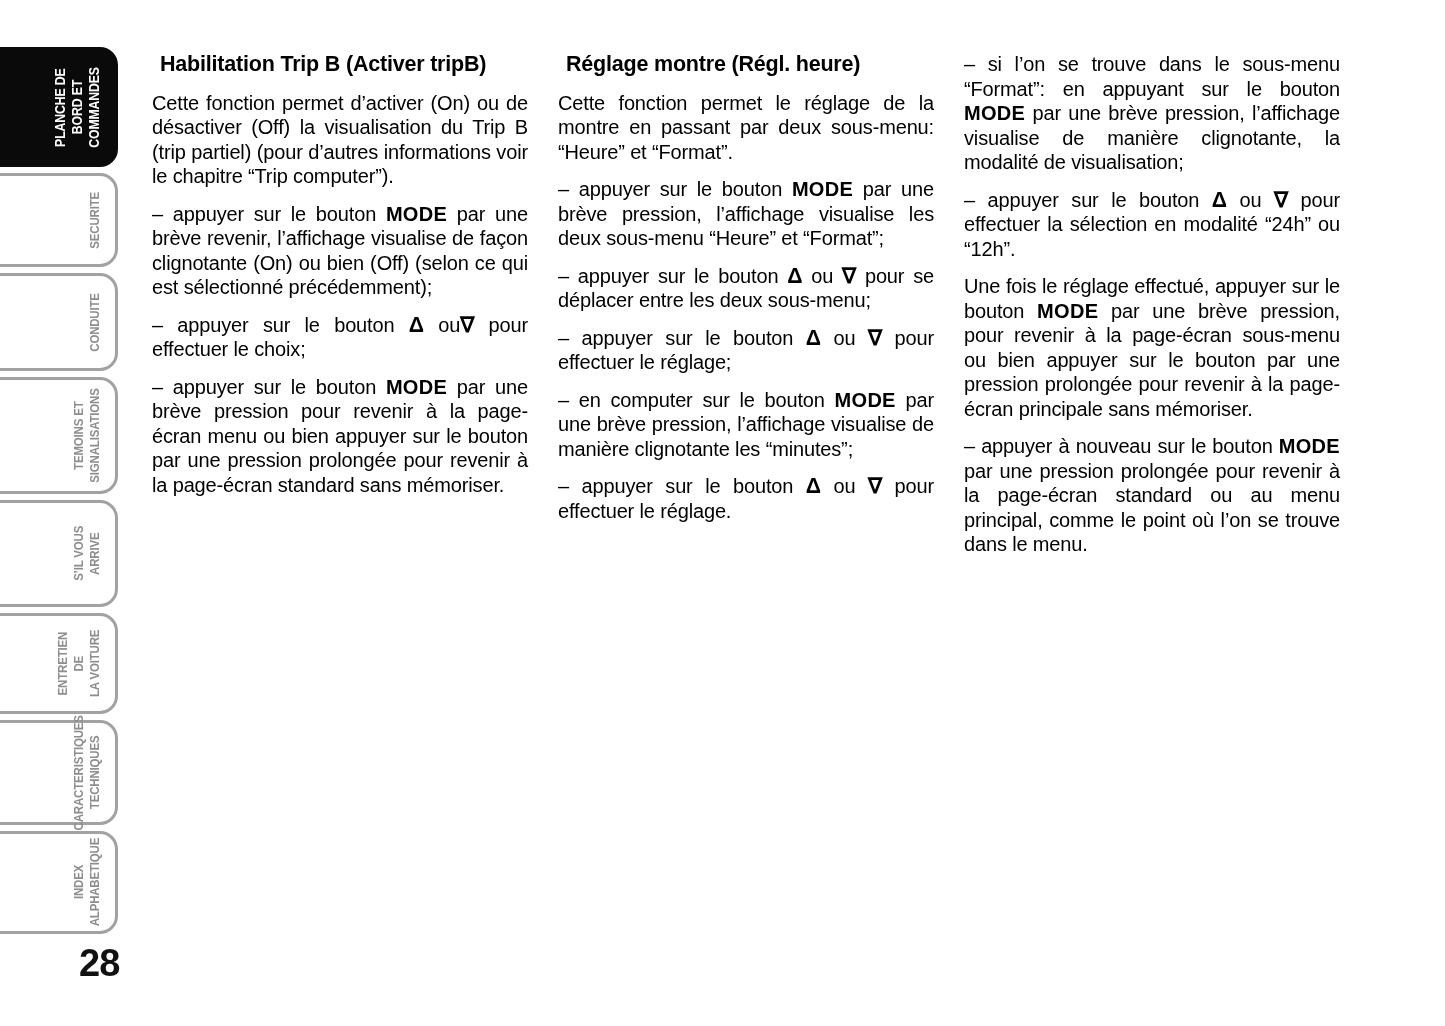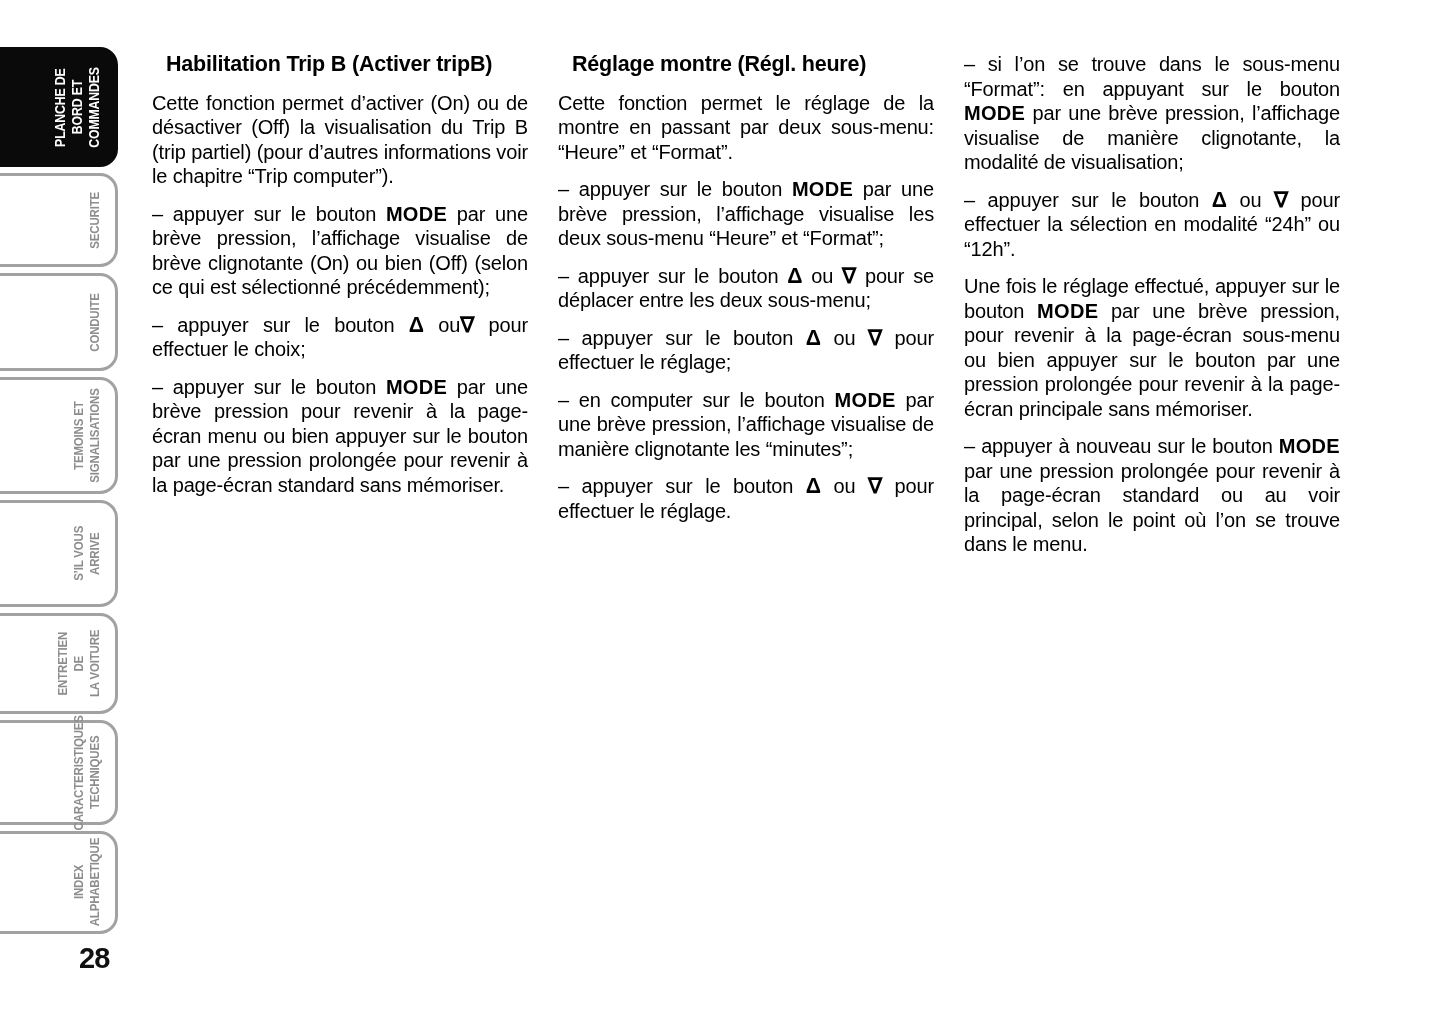--- a/index.html
+++ b/index.html
@@ -68,39 +68,39 @@
   .tab.active .tab-label {
     color: #ffffff;
     font-size: 14.5px;
   }
 
   
   .page-number {
     position: absolute;
     left: 79px;
     top: 942px;
-    font-size: 29px;
+    font-size: 38px;
     font-weight: bold;
     letter-spacing: -1px;
     color: #111;
   }
 
   
   .content {
     position: absolute;
     left: 152px;
     top: 52px;
     display: flex;
     gap: 30px;
   }
   .column {
     width: 376px;
   }
   .col-title {
-    margin: 0 0 14px 14px;
+    margin: 0 0 14px 8px;
     font-size: 21.5px;
     font-weight: bold;
     letter-spacing: -0.2px;
     line-height: 1.15;
   }
   .para {
     margin: 0 0 13px 0;
     font-size: 20px;
     line-height: 24.5px;
     letter-spacing: -0.15px;
@@ -167,33 +167,33 @@
           <div class="tab-label">INDEX
 ALPHABETIQUE</div>
         </div>
       </div>
     </nav>
   <div class="page-number">28</div>
   <main class="content">
       <section class="column">
         <h2 class="col-title">Habilitation Trip B (Activer tripB)</h2>
         <p class="para"><span>Cette fonction permet d’activer (On) ou de désactiver (Off) la visualisation du Trip B (trip partiel) (pour d’autres informations voir le chapitre “Trip computer”).</span></p>
-        <p class="para"><span>– appuyer sur le bouton </span><span class="b">MODE</span><span> par une brève pression, l’affichage visualise de brève clignotante (On) ou bien (Off) (selon ce qui est sélectionné précédemment);</span></p>
+        <p class="para"><span>– appuyer sur le bouton </span><span class="b">MODE</span><span> par une brève revenir, l’affichage visualise de façon clignotante (On) ou bien (Off) (selon ce qui est sélectionné précédemment);</span></p>
         <p class="para"><span>– appuyer sur le bouton </span><span class="sym">Δ</span><span> ou</span><span class="sym">∇</span><span> pour effectuer le choix;</span></p>
         <p class="para"><span>– appuyer sur le bouton </span><span class="b">MODE</span><span> par une brève pression pour revenir à la page-écran menu ou bien appuyer sur le bouton par une pression prolongée pour revenir à la page-écran standard sans mémoriser.</span></p>
       </section>
       <section class="column">
         <h2 class="col-title">Réglage montre (Régl. heure)</h2>
         <p class="para"><span>Cette fonction permet le réglage de la montre en passant par deux sous-menu: “Heure” et “Format”.</span></p>
         <p class="para"><span>– appuyer sur le bouton </span><span class="b">MODE</span><span> par une brève pression, l’affichage visualise les deux sous-menu “Heure” et “Format”;</span></p>
         <p class="para"><span>– appuyer sur le bouton </span><span class="sym">Δ</span><span> ou </span><span class="sym">∇</span><span> pour se déplacer entre les deux sous-menu;</span></p>
         <p class="para"><span>– appuyer sur le bouton </span><span class="sym">Δ</span><span> ou </span><span class="sym">∇</span><span> pour effectuer le réglage;</span></p>
         <p class="para"><span>– en computer sur le bouton </span><span class="b">MODE</span><span> par une brève pression, l’affichage visualise de manière clignotante les “minutes”;</span></p>
         <p class="para"><span>– appuyer sur le bouton </span><span class="sym">Δ</span><span> ou </span><span class="sym">∇</span><span> pour effectuer le réglage.</span></p>
       </section>
       <section class="column">
         <p class="para"><span>– si l’on se trouve dans le sous-menu “Format”: en appuyant sur le bouton </span><span class="b">MODE</span><span> par une brève pression, l’affichage visualise de manière clignotante, la modalité de visualisation;</span></p>
         <p class="para"><span>– appuyer sur le bouton </span><span class="sym">Δ</span><span> ou </span><span class="sym">∇</span><span> pour effectuer la sélection en modalité “24h” ou “12h”.</span></p>
         <p class="para"><span>Une fois le réglage effectué, appuyer sur le bouton </span><span class="b">MODE</span><span> par une brève pression, pour revenir à la page-écran sous-menu ou bien appuyer sur le bouton par une pression prolongée pour revenir à la page-écran principale sans mémoriser.</span></p>
-        <p class="para"><span>– appuyer à nouveau sur le bouton </span><span class="b">MODE</span><span> par une pression prolongée pour revenir à la page-écran standard ou au voir principal, selon le point où l’on se trouve dans le menu.</span></p>
+        <p class="para"><span>– appuyer à nouveau sur le bouton </span><span class="b">MODE</span><span> par une pression prolongée pour revenir à la page-écran standard ou au menu principal, comme le point où l’on se trouve dans le menu.</span></p>
       </section>
     </main>
 </div>
 
 </body></html>

